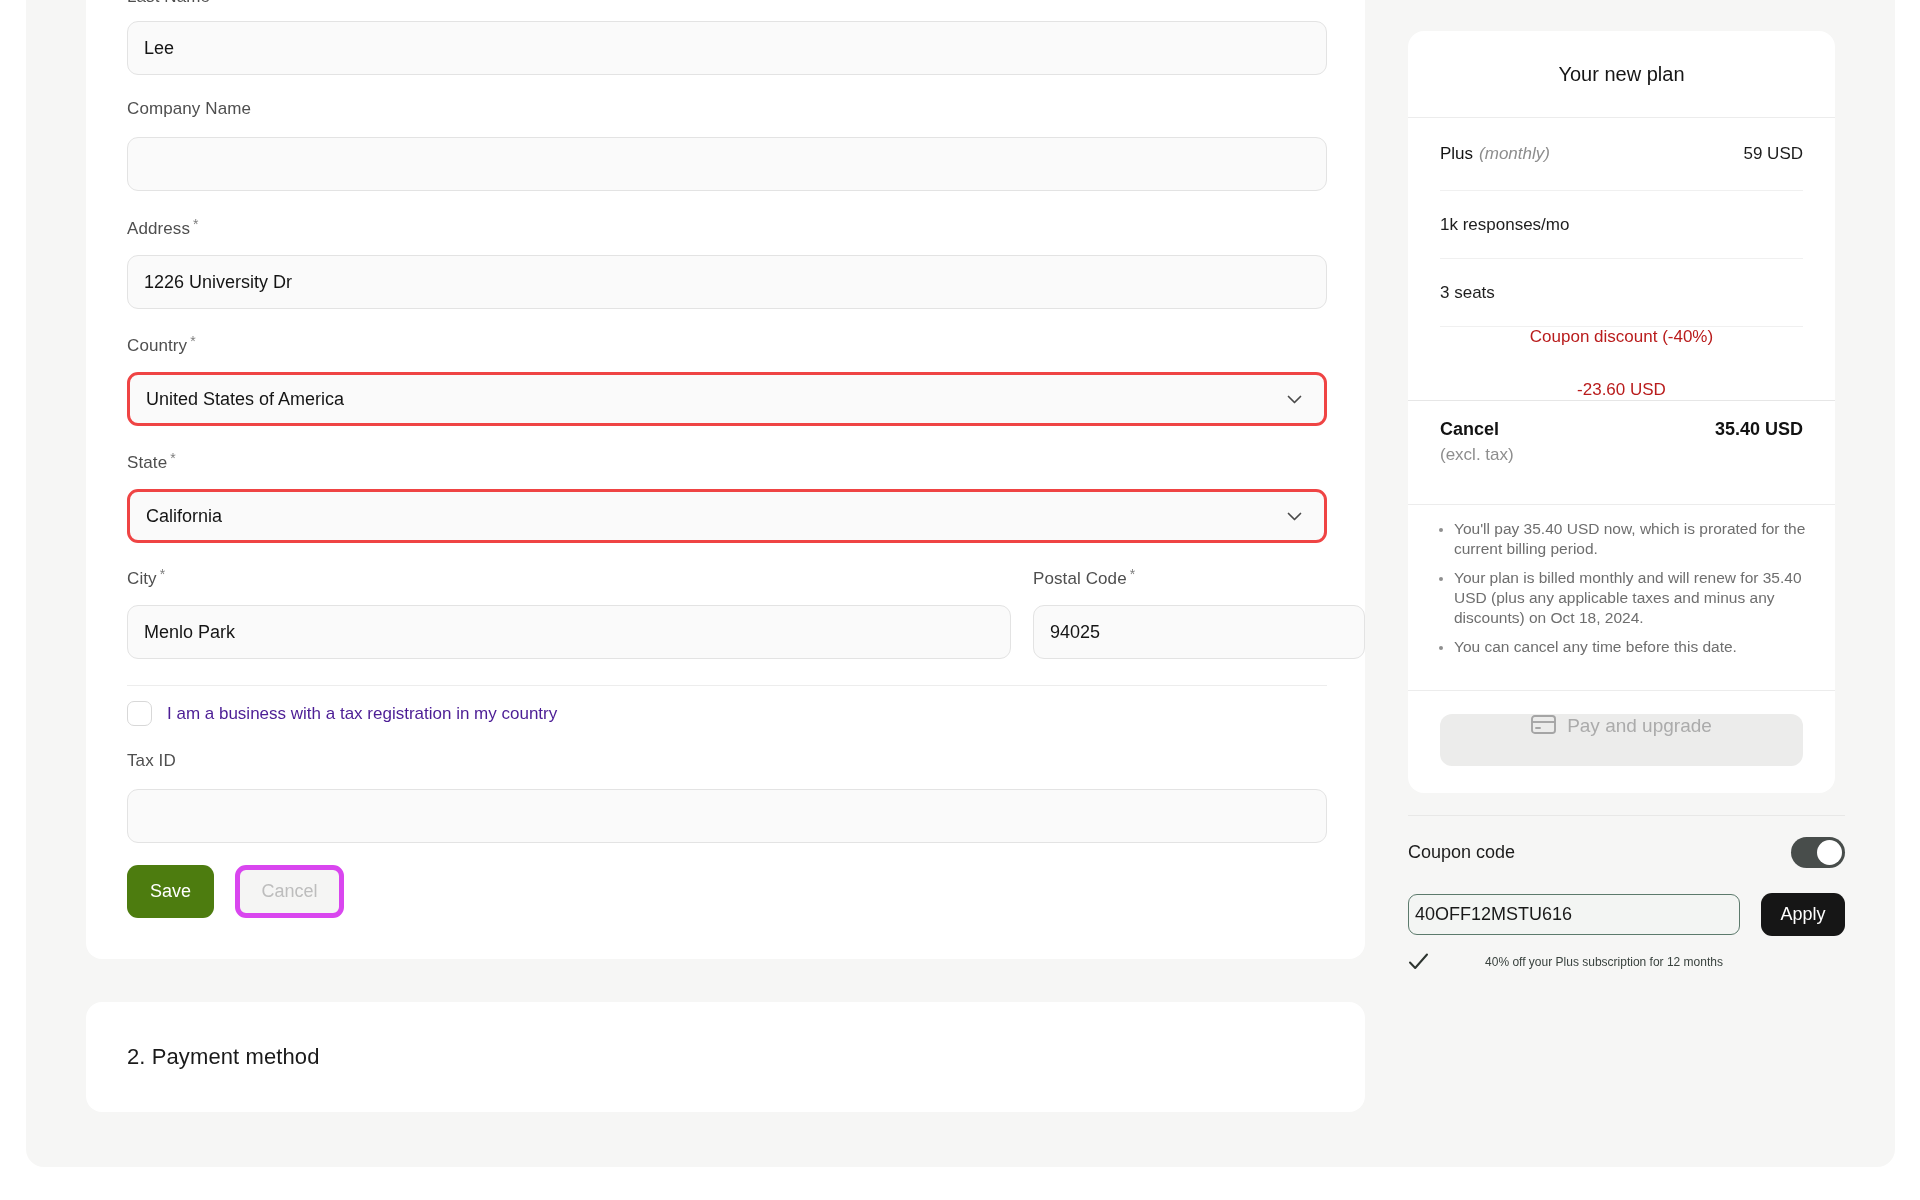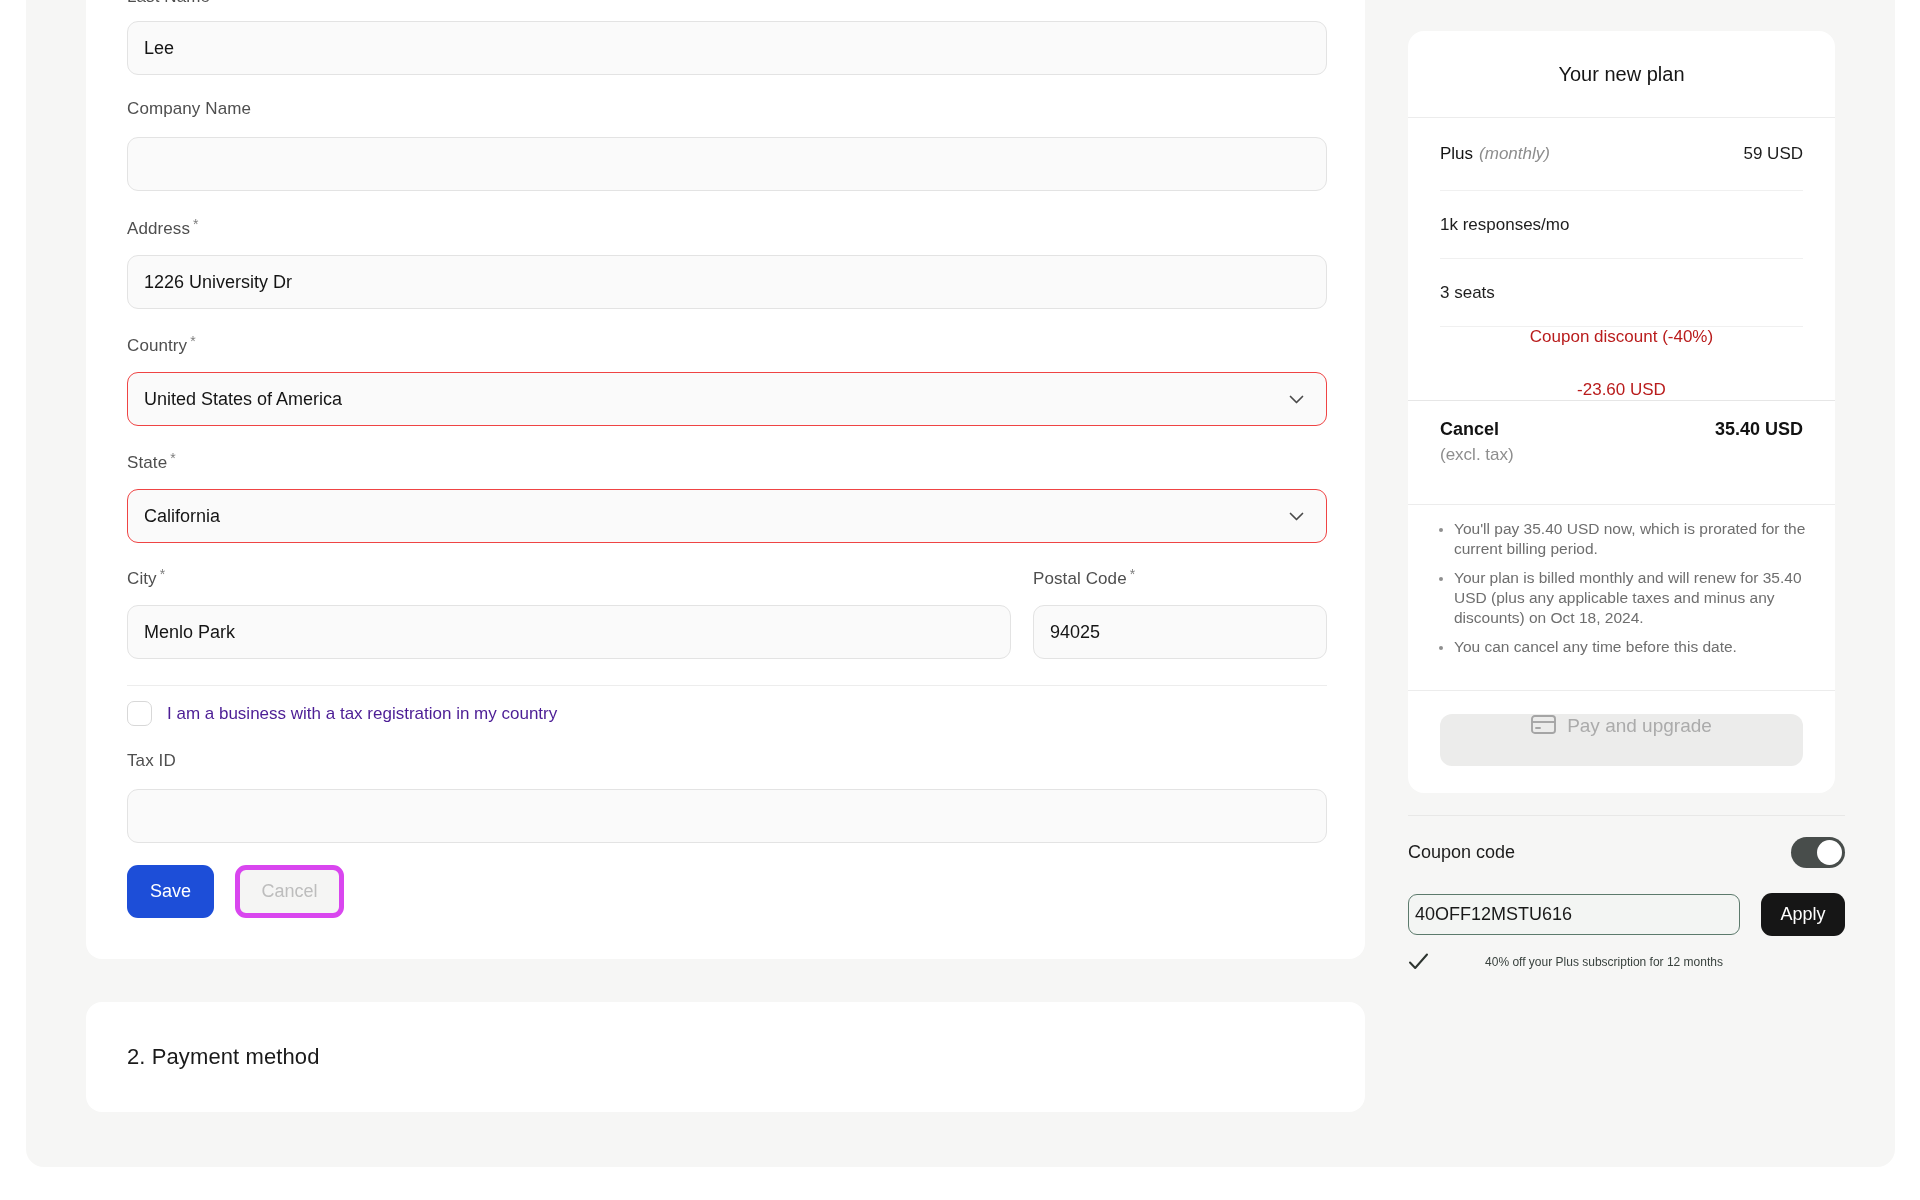--- a/index.html
+++ b/index.html
@@ -47,21 +47,21 @@
     border-radius: 11px;
     font-family: "Liberation Sans", sans-serif;
     font-size: 18px; color: #151515;
     padding: 0 16px;
     outline: none;
   }
   .select-box {
     box-sizing: border-box;
     height: 54px;
     background: #fafafa;
-    border: 1px solid #ef4444;
+    border: 3px solid #ef4444;
     border-radius: 11px;
     font-size: 18px; color: #151515;
     padding: 0 22px 0 16px;
     display: flex; align-items: center; justify-content: space-between;
     cursor: pointer;
   }
   .divider-h { height: 1px; background: #ededed; }
 
   .checkbox {
     width: 25px; height: 25px; box-sizing: border-box;
@@ -71,21 +71,21 @@
   .checkbox-label { font-size: 17px; color: #4c1d95; }
 
   .btn {
     box-sizing: border-box;
     border-radius: 11px;
     font-family: "Liberation Sans", sans-serif;
     font-size: 18px;
     display: flex; align-items: center; justify-content: center;
     cursor: pointer;
   }
-  .btn-save { background: #1d4ed8; color: #ffffff; font-weight: 500; border: none; }
+  .btn-save { background: #4d7c0f; color: #ffffff; font-weight: 500; border: none; }
   .btn-cancel { background: #f5f5f4; color: #bdbdbd; border: 5px solid #d946ef; }
 
   
   .panel {
     left: 1408px; top: 31px; width: 427px; height: 762px;
     box-sizing: border-box; overflow: hidden;
   }
   .panel-header {
     height: 86px; display: flex; align-items: center; justify-content: center;
     border-bottom: 1px solid #ececec;
@@ -201,21 +201,21 @@
   </svg>
 </div>
 
 <div class="abs field-label" style="left:127px; top:566px;">
   <span>City</span><span class="req">*</span>
 </div>
 <div class="abs field-label" style="left:1033px; top:566px;">
   <span>Postal Code</span><span class="req">*</span>
 </div>
 <input class="abs text-input" style="left: 127px; top: 605px; width: 884px;" type="text" value="Menlo Park">
-<input class="abs text-input" style="left: 1033px; top: 605px; width: 294px;" type="text" value="94025">
+<input class="abs text-input" style="left: 1033px; top: 605px; width: 332px;" type="text" value="94025">
 
 <div class="abs divider-h" style="left:127px; top:685px; width:1200px;"></div>
 
 <div class="abs checkbox" style="left:127px; top:701px;"></div>
 <div class="abs checkbox-label" style="left:167px; top:704px;">I am a business with a tax registration in my country</div>
 
 <div class="abs field-label" style="left:127px; top:751px;">Tax ID</div>
 <input class="abs text-input" style="left: 127px; top: 789px; width: 1200px;" type="text" value="">
 
 <button class="abs btn btn-save" style="left:127px; top:865px; width:87px; height:53px;">Save</button>

